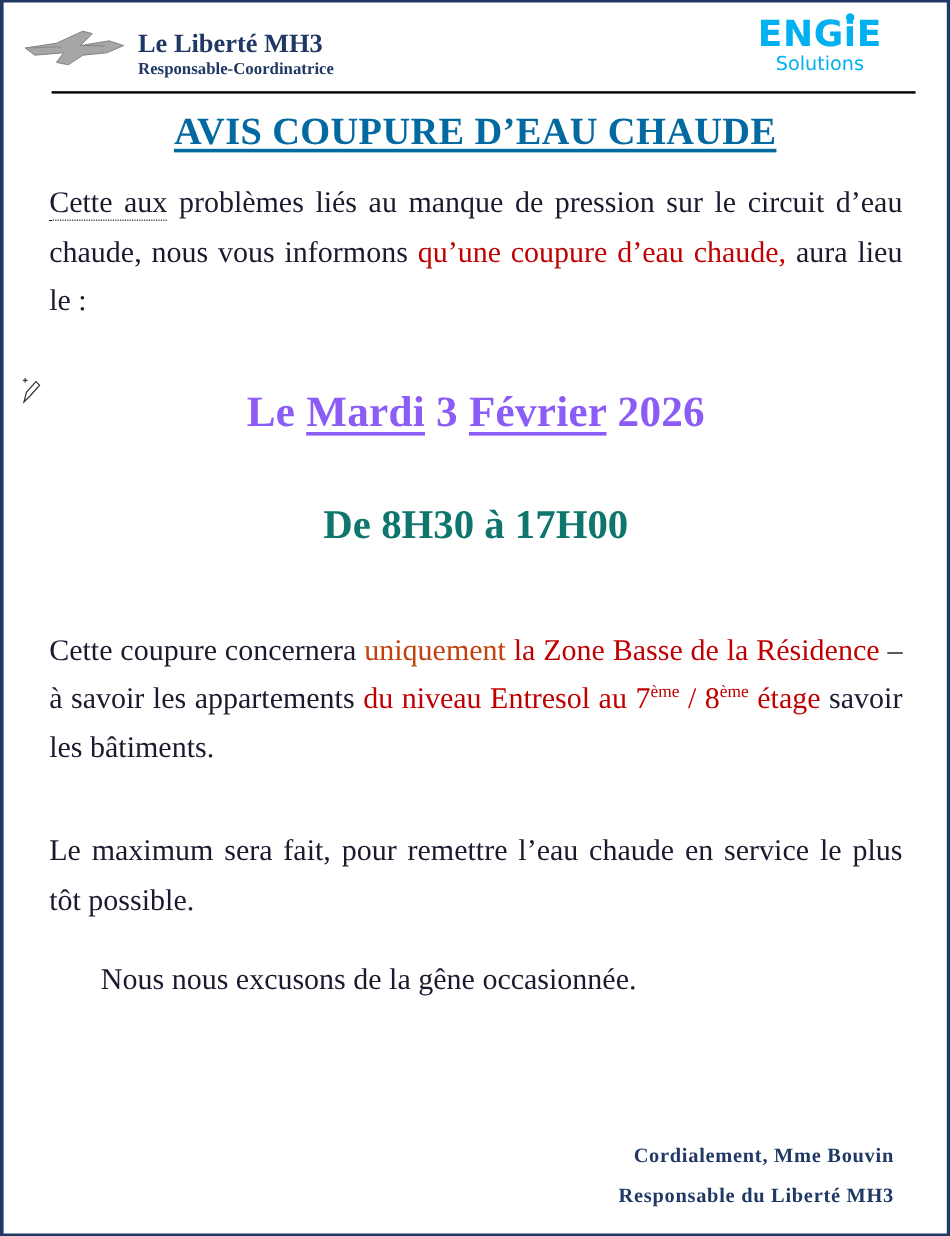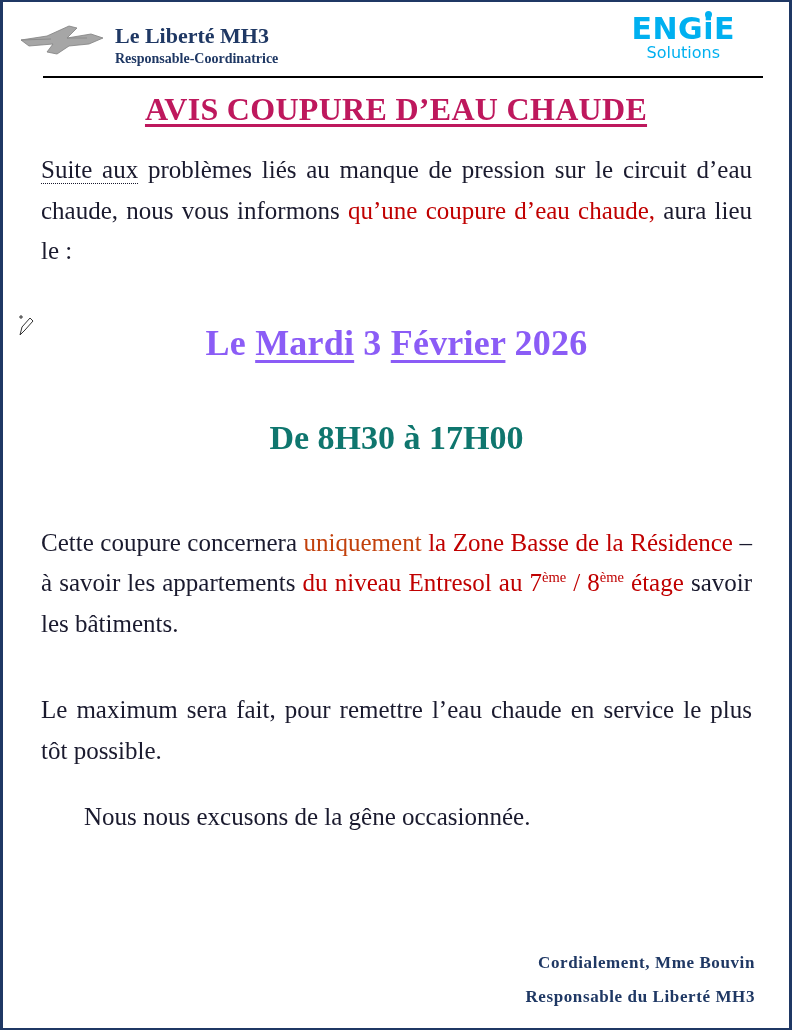--- a/index.html
+++ b/index.html
@@ -105,21 +105,21 @@
     height: 2px;
     background: #000000;
   }
 
   
   .doc-title {
     text-align: center;
     font-family: "Liberation Serif", serif;
     font-weight: bold;
     font-size: 32px;
-    color: #be185d;
+    color: #0369a1;
     letter-spacing: 0.3px;
     margin-top: 11px;
     text-decoration: underline;
     text-underline-offset: 4px;
   }
 
   
   .body-area {
     padding: 0 37px 0 38px;
     font-size: 25px;
@@ -167,21 +167,21 @@
   }
   .para-excuse {
     margin-top: 26px;
     text-align: left;
     margin-left: 43px;
   }
 
   
   .signature {
     position: absolute;
-    right: 34px;
+    right: 44px;
     bottom: 14px;
     text-align: right;
     font-family: "Liberation Serif", serif;
     font-weight: bold;
     font-size: 17px;
     color: #1f3864;
     line-height: 2.0;
     letter-spacing: 0.6px;
   }
 
@@ -224,21 +224,21 @@
       </div>
     </div>
     <div class="header-rule"></div>
   </div>
 
   <div class="doc-title">AVIS COUPURE D’EAU CHAUDE</div>
 
   <div class="body-area">
 
     <div class="para">
-      <span class="u-dotted">Suite aux</span><span> problèmes liés au manque de pression sur le circuit d’eau chaude, nous vous informons </span><span class="red-b">qu’une coupure d’eau chaude,</span><span> aura lieu le :</span>
+      <span class="u-dotted">Cette aux</span><span> problèmes liés au manque de pression sur le circuit d’eau chaude, nous vous informons </span><span class="red-b">qu’une coupure d’eau chaude,</span><span> aura lieu le :</span>
     </div>
 
     <div class="date-line">
       <span>Le </span><span class="under">Mardi</span><span> 3 </span><span class="under">Février</span><span> 2026</span>
     </div>
 
     <div class="time-line">De 8H30 à 17H00</div>
 
     <div class="para-zone">
       <span>Cette coupure concernera </span><span class="red">uniquement</span><span> </span><span class="red-b">la Zone Basse de la Résidence</span><span> – à savoir les appartements </span><span class="red-b">du niveau Entresol au 7</span><sup class="red-b">ème</sup><span class="red-b"> / 8</span><sup class="red-b">ème</sup><span class="red-b"> étage</span><span> savoir les bâtiments.</span>

